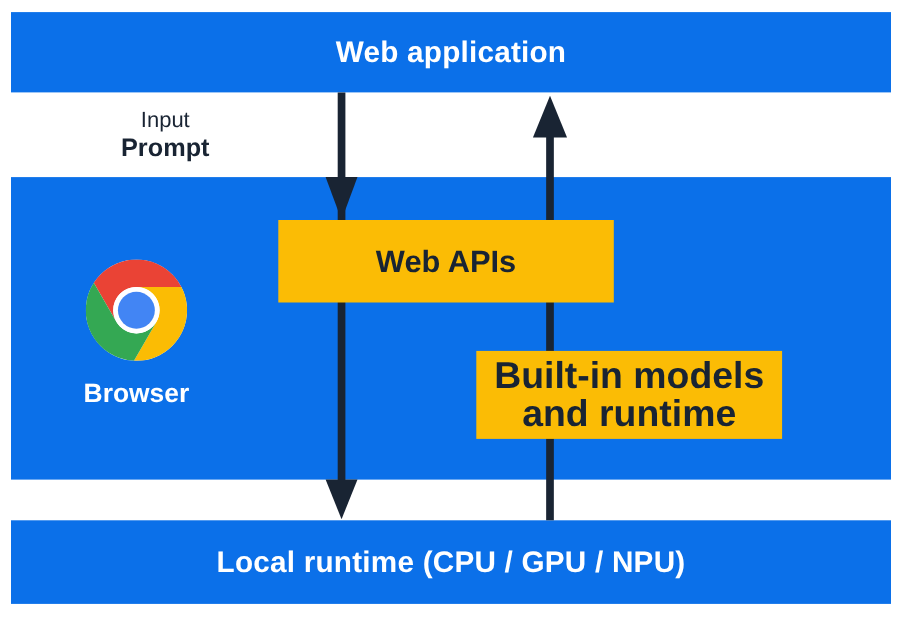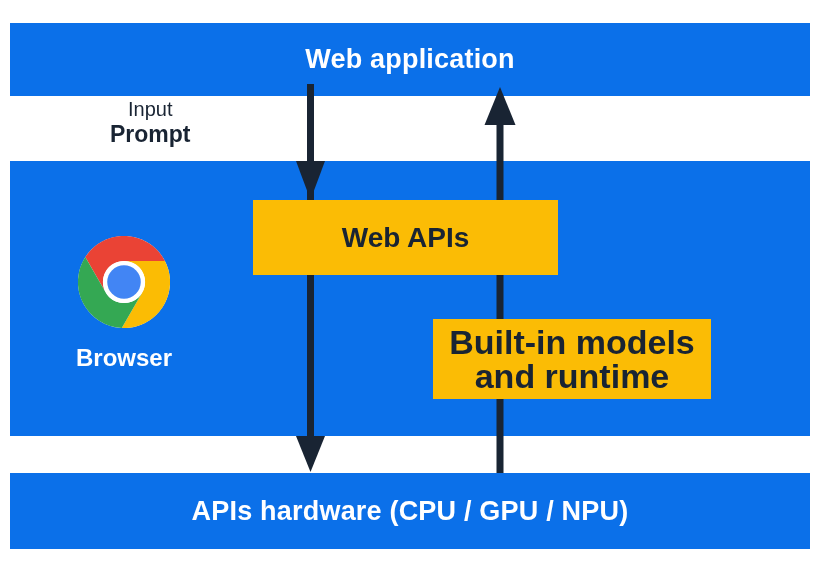--- a/index.html
+++ b/index.html
@@ -12,21 +12,21 @@
   .canvas{
     position:relative;width:820px;height:566px;background:#fff;overflow:hidden;
   }
   .bar{
     position:absolute;left:10px;width:800px;background:var(--blue);
     display:flex;align-items:center;justify-content:center;
   }
   .bar-label{
     color:var(--text-light);font-weight:700;font-size:27px;letter-spacing:.2px;
   }
-  .top-bar{top:11px;height:73px;margin-top:12px;}
+  .top-bar{top:11px;height:73px;}
   .bottom-bar{top:473px;height:76px;}
   .middle-section{
     position:absolute;left:10px;top:161px;width:800px;height:275px;background:var(--blue);
   }
   .flow-label{position:absolute;top:97px;color:var(--ink);}
   .flow-label.left{left:110px;text-align:center;}
   .flow-label.right{right:48px;text-align:right;}
   .fl-title{font-size:20px;font-weight:400;line-height:24px;}
   .fl-sub{font-size:23px;font-weight:700;line-height:26px;}
   .arrows{position:absolute;left:0;top:0;width:820px;height:566px;pointer-events:none;}
@@ -64,21 +64,21 @@
   <div class="flow-label left">
     <div class="fl-title">Input</div>
     <div class="fl-sub">Prompt</div>
   </div>
   <div class="flow-label right">
   </div>
 
   <div class="middle-section"></div>
 
   <div class="bar bottom-bar">
-    <span class="bar-label">APIs hardware (CPU / GPU / NPU)</span>
+    <span class="bar-label">Local runtime (CPU / GPU / NPU)</span>
   </div>
 
   <svg class="arrows" viewBox="0 0 820 566">
     <g>
       <line class="arrow-line" x1="310.5" y1="84" x2="310.5" y2="445"></line>
       <polygon class="arrow-head" points="296,161 325,161 310.5,200"></polygon>
       <polygon class="arrow-head" points="296,436 325,436 310.5,472"></polygon>
     </g>
     <g>
       <line class="arrow-line" x1="500" y1="120" x2="500" y2="473"></line>

